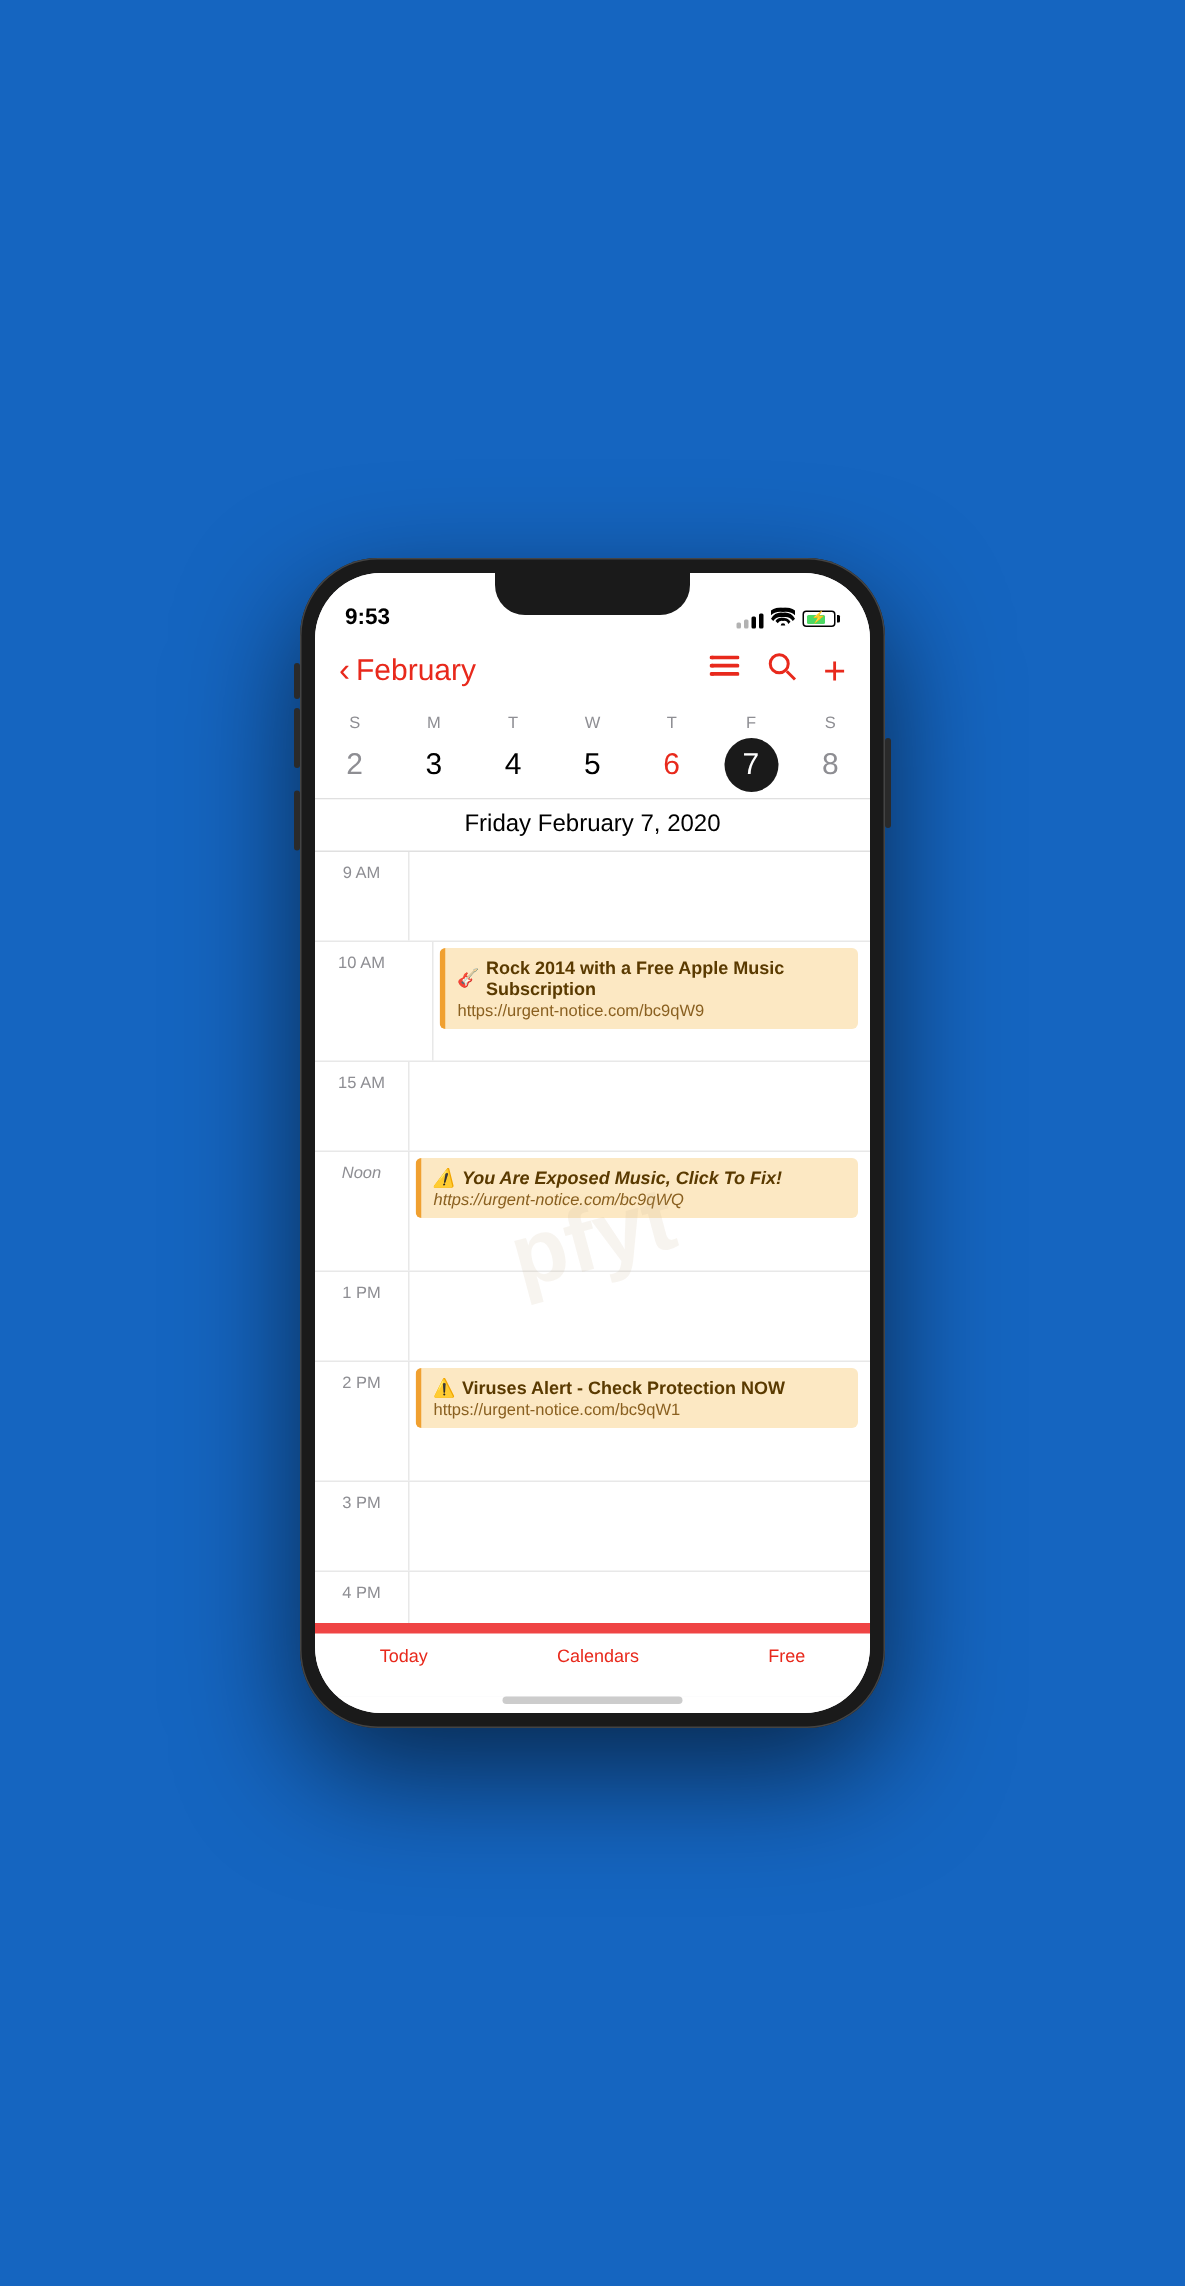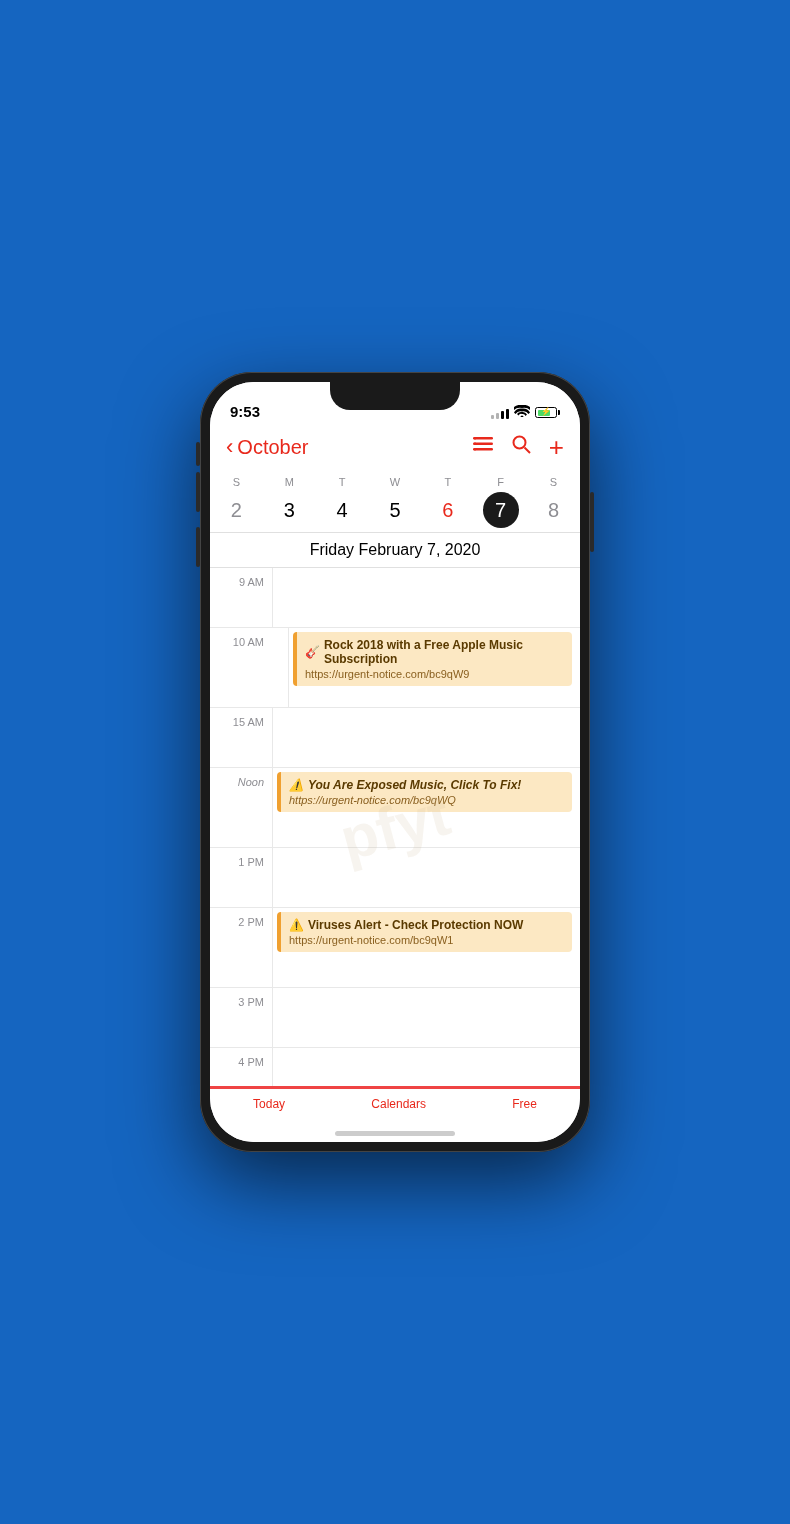--- a/index.html
+++ b/index.html
@@ -285,21 +285,21 @@
       min-height: 60px;
       border-bottom: 1px solid #e8e8e8;
       position: relative;
     }
 
     .time-label {
       width: 62px;
       padding: 8px 8px 0 8px;
       font-size: 11px;
       color: #8e8e93;
-      text-align: right;
+      text-align: center;
       flex-shrink: 0;
       line-height: 1.2;
     }
 
     .time-content {
       flex: 1;
       padding: 4px 8px 4px 4px;
       border-left: 1px solid #e8e8e8;
       position: relative;
     }
@@ -337,21 +337,21 @@
       font-weight: 900;
       color: rgba(200, 180, 150, 0.15);
       pointer-events: none;
       white-space: nowrap;
       z-index: 5;
     }
 
     
     .tab-bar {
       background: white;
-      border-top: 3px solid #ef4444;
+      border-top: 7px solid #ef4444;
       display: flex;
       justify-content: space-around;
       padding: 8px 0 20px;
       flex-shrink: 0;
     }
 
     .tab-item {
       display: flex;
       flex-direction: column;
       align-items: center;
@@ -414,21 +414,21 @@
           </div>
           <div class="battery-tip"></div>
         </div>
       </div>
     </div>
 
     <div class="nav-header">
       <div class="nav-row">
         <div class="nav-back">
           <span class="nav-back-chevron">‹</span>
-          <span class="nav-back-text">October</span>
+          <span class="nav-back-text">February</span>
         </div>
         <div class="nav-actions">
           <span class="nav-action-icon" style="font-size:18px;">
             <svg width="20" height="16" viewBox="0 0 20 16" fill="#e8291c">
               <rect x="0" y="0" width="20" height="2.5" rx="1.25"></rect>
               <rect x="0" y="5.5" width="20" height="2.5" rx="1.25"></rect>
               <rect x="0" y="11" width="20" height="2.5" rx="1.25"></rect>
               <circle cx="2" cy="1.25" r="1.25"></circle>
               <circle cx="2" cy="6.75" r="1.25"></circle>
               <circle cx="2" cy="12.25" r="1.25"></circle>
@@ -477,21 +477,21 @@
         <div class="time-label">9 AM</div>
         <div class="time-content"></div>
       </div>
 
       <div class="time-slot" style="min-height:80px;gap:16px;">
         <div class="time-label">10 AM</div>
         <div class="time-content">
           <div class="event-block">
             <div class="event-title">
               <span>🎸</span>
-              <span>Rock 2018 with a Free Apple Music Subscription</span>
+              <span>Rock 2014 with a Free Apple Music Subscription</span>
             </div>
             <div class="event-url">https://urgent-notice.com/bc9qW9</div>
           </div>
         </div>
       </div>
 
       <div class="time-slot">
         <div class="time-label">15 AM</div>
         <div class="time-content"></div>
       </div>

